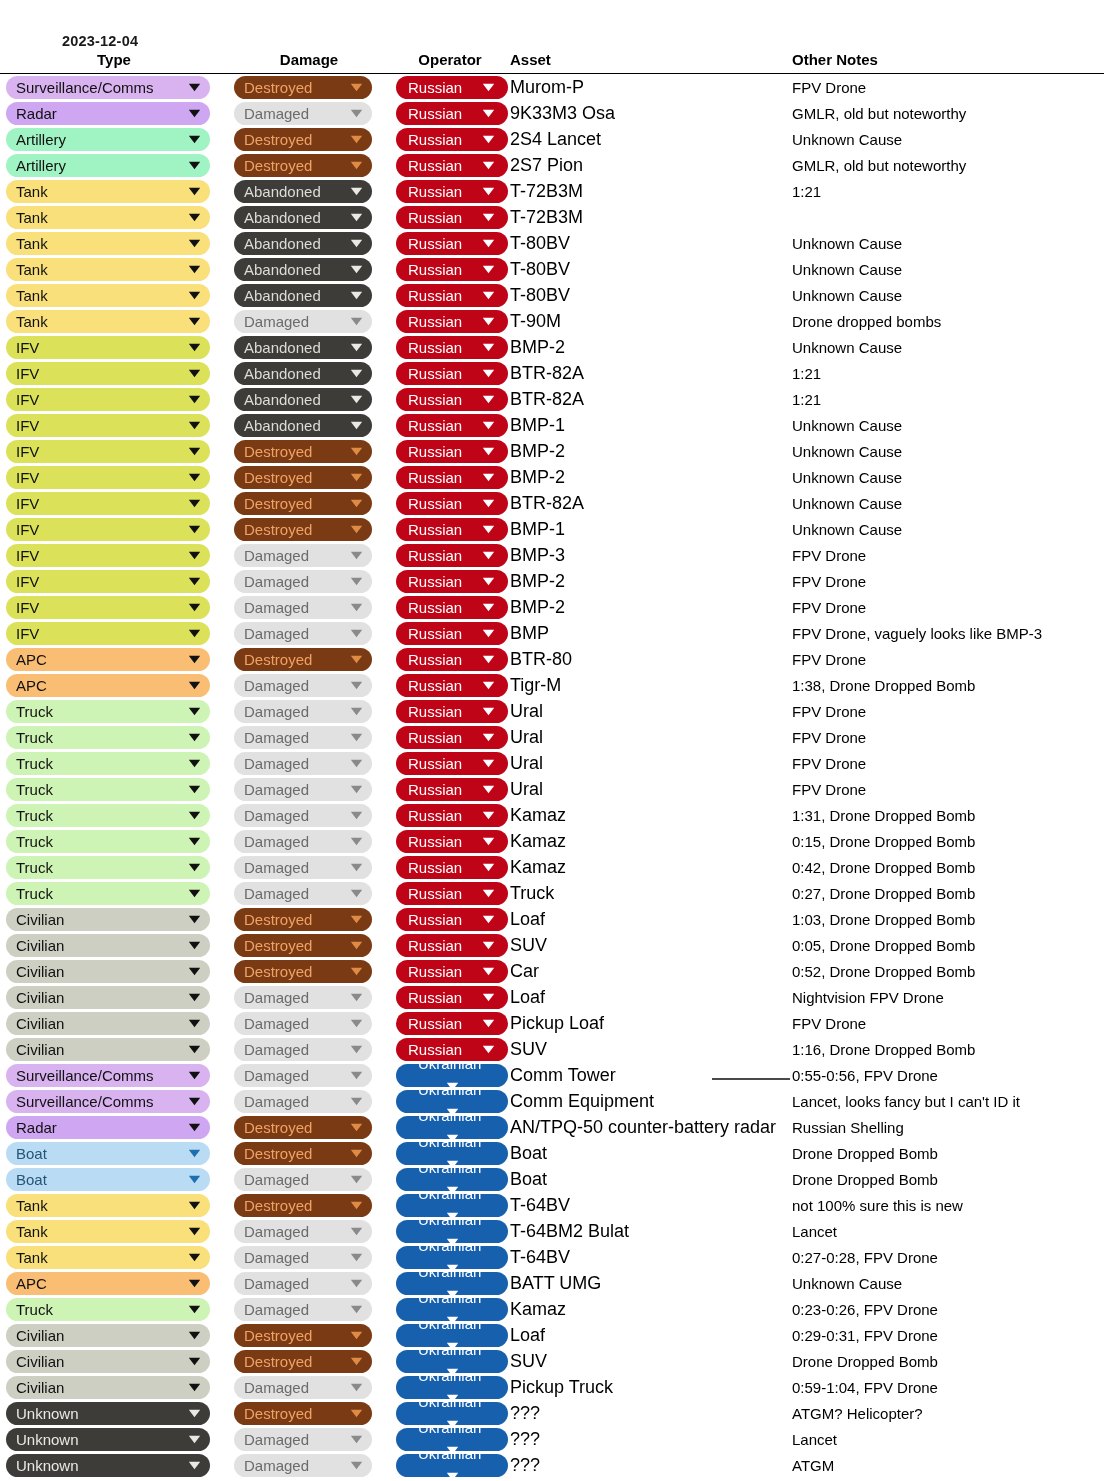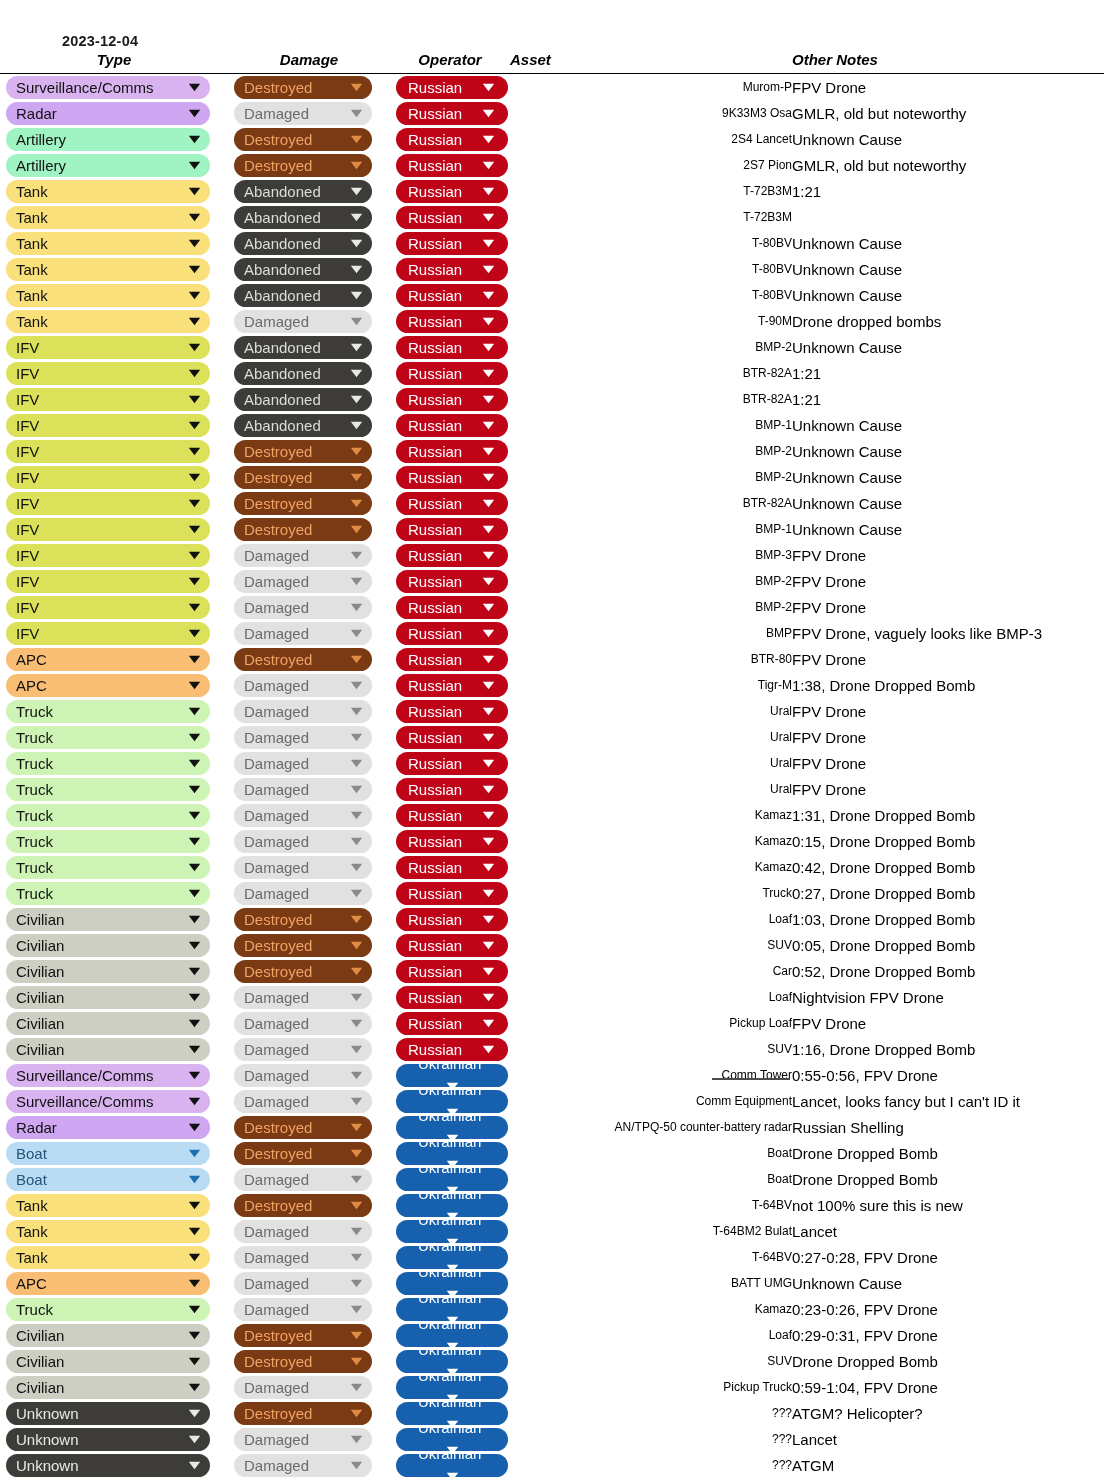--- a/index.html
+++ b/index.html
@@ -40,39 +40,38 @@
     table-layout: fixed;
   }
 
   table.data-table thead th {
     font-size: 15px;
     font-weight: bold;
     padding: 0 0 5px 0;
     border-bottom: 1.6px solid #000000;
     vertical-align: bottom;
     color: #000;
-    font-style: italic;
   }
 
   th.col-type    { width: 228px; text-align: center; }
   th.col-damage  { width: 162px; text-align: center; }
   th.col-operator{ width: 120px; text-align: center; }
   th.col-asset   { width: 282px; text-align: left; padding-left: 14px; }
   th.col-notes   { width: 312px; text-align: left; padding-left: 16px; }
 
   table.data-table tbody td {
     padding: 0;
     height: 26px;
     vertical-align: middle;
   }
 
   td.cell-type   { width: 228px; }
   td.cell-damage { width: 162px; }
   td.cell-operator { width: 120px; }
-  td.cell-asset  { width: 282px; padding-left: 14px; font-size: 12px; text-align: right; }
+  td.cell-asset  { width: 282px; padding-left: 14px; font-size: 18px; }
   td.cell-notes  { width: 312px; padding-left: 16px; font-size: 15px; }
 
   
   .pill {
     position: relative;
     display: flex;
     align-items: center;
     box-sizing: border-box;
     border-radius: 13px;
     height: 23px;

